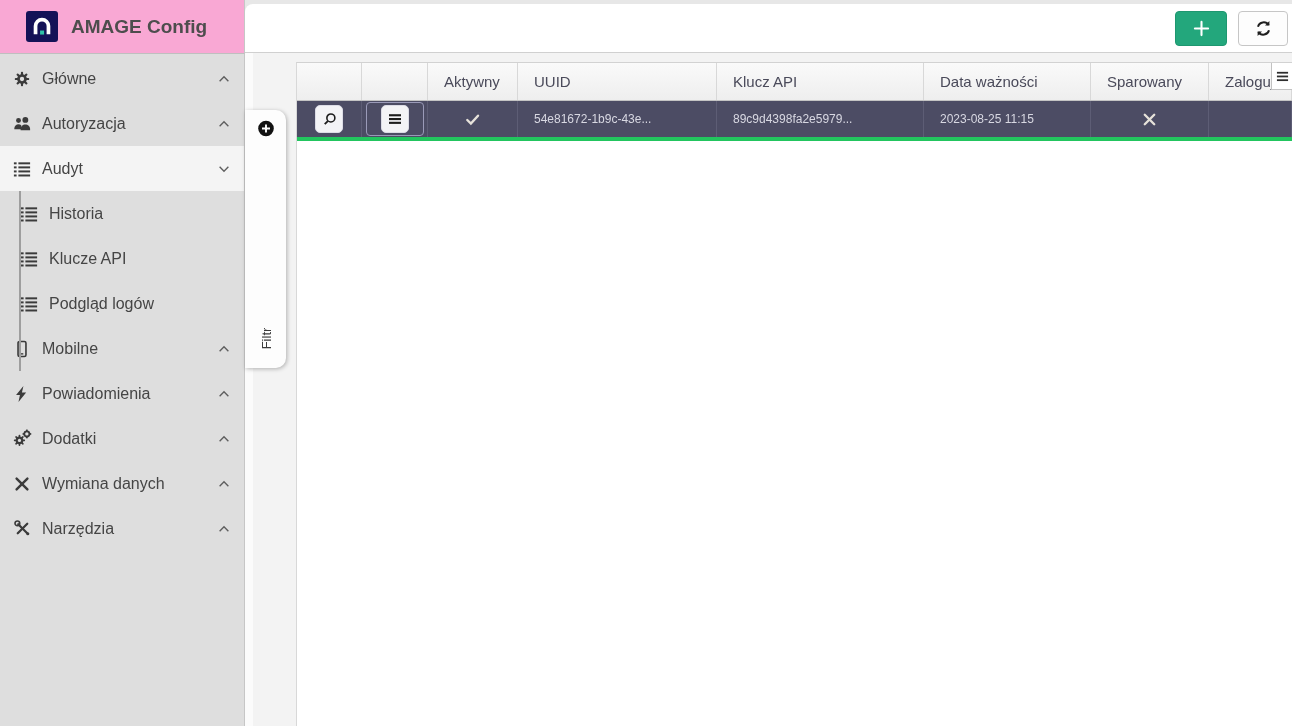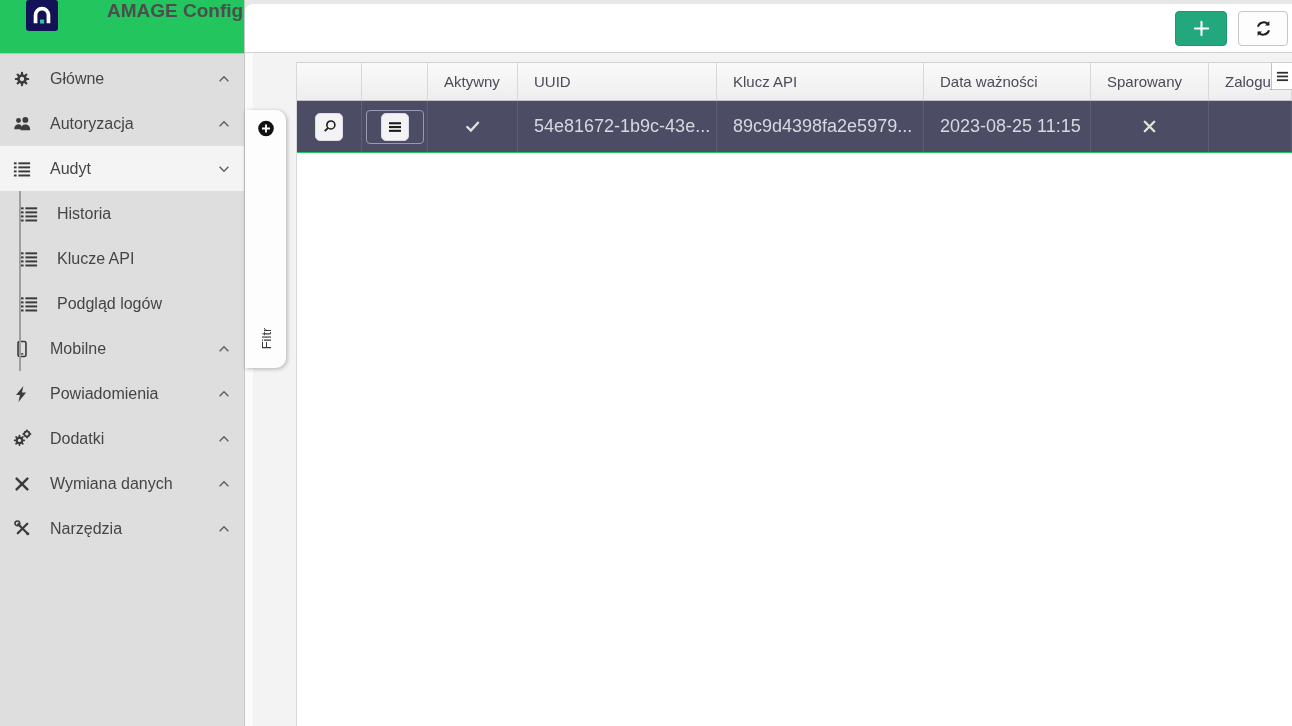--- a/index.html
+++ b/index.html
@@ -9,26 +9,25 @@
     font-family: "Liberation Sans", sans-serif;
     background: #e7e7e7;
     overflow: hidden;
     color: #454545;
   }
   svg { display:block; }
 
   
   .app-header {
     position:absolute; left:0; top:0; width:245px; height:54px;
-    background:#22c55e;
+    background:#f9a8d4;
     border-bottom:1px solid #bfbfbf;
     border-right:1px solid #c6c6c6;
-    display:flex; 
+    display:flex; align-items:center;
     z-index:5;
-    gap:36px;
   }
   .logo {
     width:32px; height:31px; margin-left:26px;
     background:#141257; border-radius:3px;
     display:flex; align-items:center; justify-content:center;
   }
   .app-title { margin-left:13px; font-size:19px; font-weight:700; color:#4d4d4d; }
 
   
   .topbar {
@@ -62,21 +61,21 @@
     z-index:3;
   }
   .nav-item {
     height:45px; display:flex; align-items:center;
     padding:0 13px 0 10px; cursor:pointer;
     color:#454545; font-size:16px;
   }
   .nav-item.active { background:#f4f4f4; }
   .nav-item.sub { padding-left:17px; }
   .nav-icon { width:24px; display:flex; justify-content:center; color:#3b3b3b; flex:none; }
-  .nav-label { margin-left:16px; flex:1; white-space:nowrap; }
+  .nav-label { margin-left:8px; flex:1; white-space:nowrap; }
   .nav-chevron { color:#5f5f5f; flex:none; }
   .indent-guide {
     position:absolute; left:19px; top:137px; width:2px; height:180px;
     background:#9e9e9e;
   }
 
   
   .gutter {
     position:absolute; left:245px; top:53px; bottom:0; width:51px;
     background:#f3f3f3; z-index:1;
@@ -115,23 +114,23 @@
   }
   .hcell {
     display:flex; align-items:center; padding-left:16px;
     border-right:1px solid #d8d8d8; overflow:hidden; white-space:nowrap;
     cursor:pointer;
   }
   .c0{width:65px;flex:none;} .c1{width:66px;flex:none;} .c2{width:90px;flex:none;}
   .c3{width:199px;flex:none;} .c4{width:207px;flex:none;} .c5{width:167px;flex:none;}
   .c6{width:118px;flex:none;} .c7{flex:1;min-width:0;}
   .grid-row {
-    display:flex; height:52px;
-    background:#4c4c64; color:#d8d8e2; font-size:18px;
-    border-bottom:1px solid #22c55e;
+    display:flex; height:40px;
+    background:#4c4c64; color:#d8d8e2; font-size:12px;
+    border-bottom:4px solid #22c55e;
     cursor:pointer;
   }
   .rcell {
     display:flex; align-items:center; padding-left:16px;
     border-right:1px solid #5d5d75; overflow:hidden; white-space:nowrap;
   }
   .rcell.center { justify-content:center; padding-left:0; }
   .cell-btn {
     width:28px; height:28px; background:#f3f3f6;
     border:1px solid #dcdce6; border-radius:5px;

